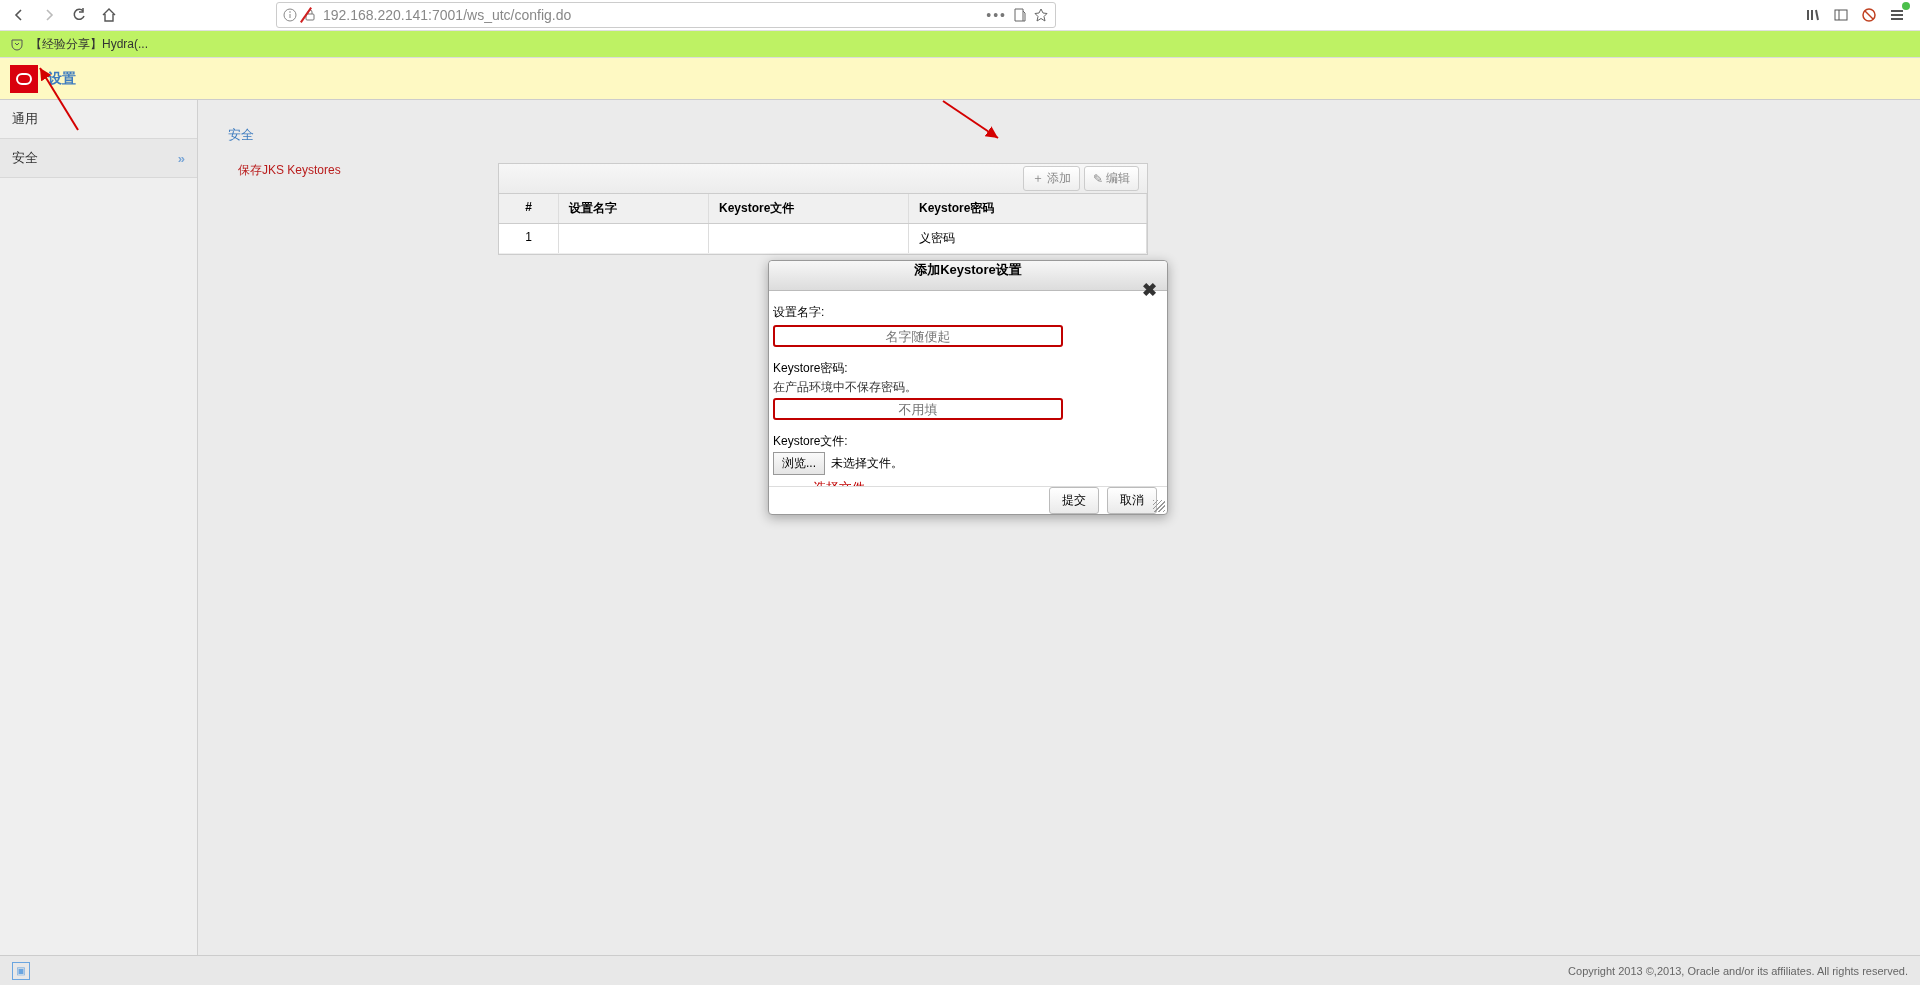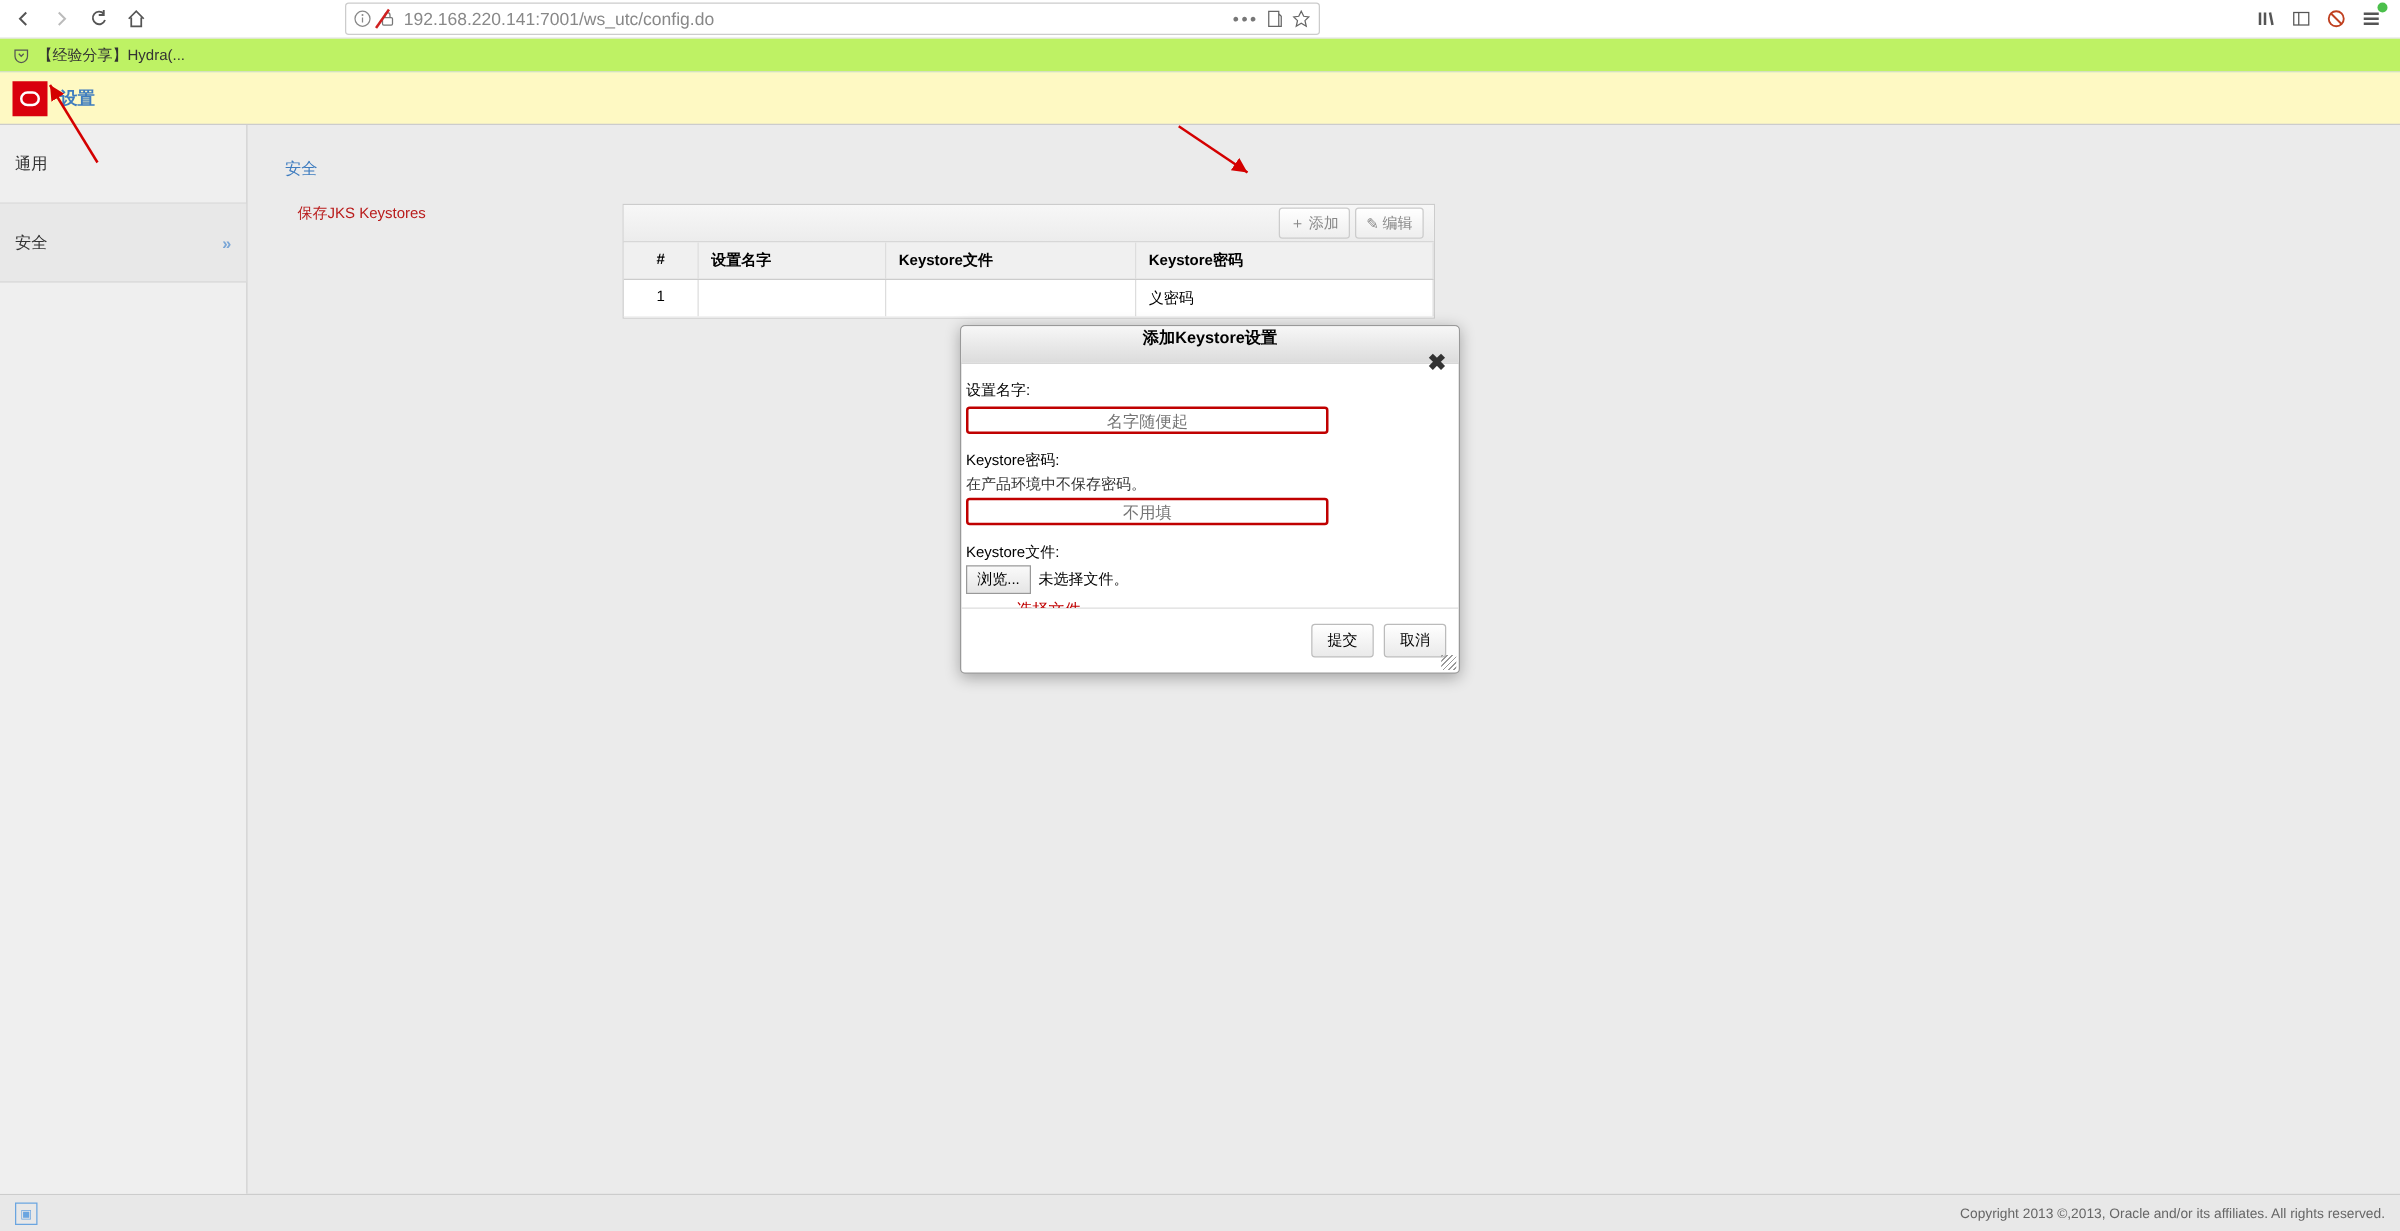--- a/index.html
+++ b/index.html
@@ -18,21 +18,21 @@
 
 
 .app-header { height: 42px; background: #fef9c3; border-bottom: 1px solid #ccc; display: flex; align-items: center; padding: 0 10px; gap: 10px; }
 .oracle-logo { width: 28px; height: 28px; background: #d9000d; display:flex; align-items:center; justify-content:center; }
 .oracle-logo .inner { width:16px; height:12px; border:2px solid #fff; border-radius:6px; }
 .app-title { color: #3E7CBF; font-size: 14px; font-weight: bold; }
 
 .main-wrap { display: flex; height: calc(985px - 31px - 27px - 42px - 30px); background: #ebebeb; }
 
 .sidebar { width: 198px; background: #efefef; border-right: 1px solid #d0d0d0; }
-.sidebar-item { padding: 22px 12px; border-bottom: 1px solid #d8d8d8; color: #333; font-size: 13px; cursor: pointer; display:flex; justify-content:space-between; align-items:center; }
+.sidebar-item { padding: 10px 12px; border-bottom: 1px solid #d8d8d8; color: #333; font-size: 13px; cursor: pointer; display:flex; justify-content:space-between; align-items:center; }
 .sidebar-item.active { background: #e8e8e8; color: #333; }
 .sidebar-item .chev { color: #7aa6d6; font-weight: bold; }
 
 .content { flex: 1; padding: 20px 0 0 20px; position: relative; }
 .section-title { color: #3E7CBF; font-size: 13px; padding: 6px 0 12px 10px; }
 .section-label { font-size: 12px; color: #b91c1c; padding: 6px 0 6px 20px; }
 
 .table-panel { margin-left: 280px; width: 650px; background: #fff; border: 1px solid #ccc; position: relative; }
 .table-toolbar { height: 30px; border-bottom: 1px solid #ccc; background: linear-gradient(#f7f7f7,#ececec); display:flex; justify-content:flex-end; align-items:center; padding: 0 8px; gap:4px; }
 .tb-btn { border:1px solid #ccc; background: linear-gradient(#fff,#eee); padding: 3px 8px; border-radius: 3px; color:#888; font-size:12px; display:flex; align-items:center; gap:3px; cursor: default; }
@@ -48,21 +48,21 @@
 .dialog { position:absolute; left:570px; top:160px; width:400px; background:#fff; border:1px solid #999; box-shadow: 0 3px 12px rgba(0,0,0,0.3); border-radius:4px; z-index:100; }
 .dialog-head { height:30px; background: linear-gradient(#f7f7f7,#dcdcdc); border-bottom:1px solid #bbb; display:flex; align-items:center; padding:0 10px; font-weight:bold; font-size:13px; border-radius:4px 4px 0 0;flex-direction:column; }
 .dialog-close { margin-left:auto; font-size:18px; font-weight:bold; cursor:pointer; color:#333; }
 .dialog-body { position:relative; height:195px; overflow-y:auto; padding:10px 4px; font-size:12px; }
 .dialog-body label { display:block; margin: 3px 0 2px; }
 .dialog-body .hint { color:#333; font-size:12px; }
 .dlg-input { width:290px; height:22px; border:2px solid #c00000; border-radius:3px; outline:none; padding:0 6px; margin: 2px 0 10px; text-align:center; color:#c00000; font-size:13px; }
 .file-row { display:flex; align-items:center; gap:6px; margin-top:2px; }
 .file-btn { border:1px solid #999; background:linear-gradient(#fafafa,#e5e5e5); padding:2px 8px; font-size:12px; cursor:pointer; }
 .red-note { color:#c00000; font-size:13px; margin-left: 40px; margin-top: 4px; }
-.dialog-foot { border-top:1px solid #ddd; padding:12px 10px; display:flex; justify-content:flex-end; gap:8px; }
+.dialog-foot { border-top:1px solid #ddd; padding:0 10px; display:flex; justify-content:flex-end; gap:8px; }
 .dlg-btn { border:1px solid #bbb; background:linear-gradient(#fff,#eaeaea); padding:4px 12px; border-radius:3px; font-size:12px; cursor:pointer; }
 .resize-grip { position:absolute; right:2px; bottom:2px; width:12px; height:12px; background: repeating-linear-gradient(135deg,#999,#999 1px,transparent 1px,transparent 3px); }
 
 
 .dialog-body::-webkit-scrollbar { width:16px; }
 .dialog-body::-webkit-scrollbar-track { background:#f0f0f0; border-left:1px solid #ddd; }
 .dialog-body::-webkit-scrollbar-thumb { background:#c7c7c7; border:1px solid #aaa; }
 
 
 .app-footer { height:30px; background:#e8e8e8; border-top:1px solid #ccc; display:flex; align-items:center; padding:0 12px; font-size:11px; color:#666; }

